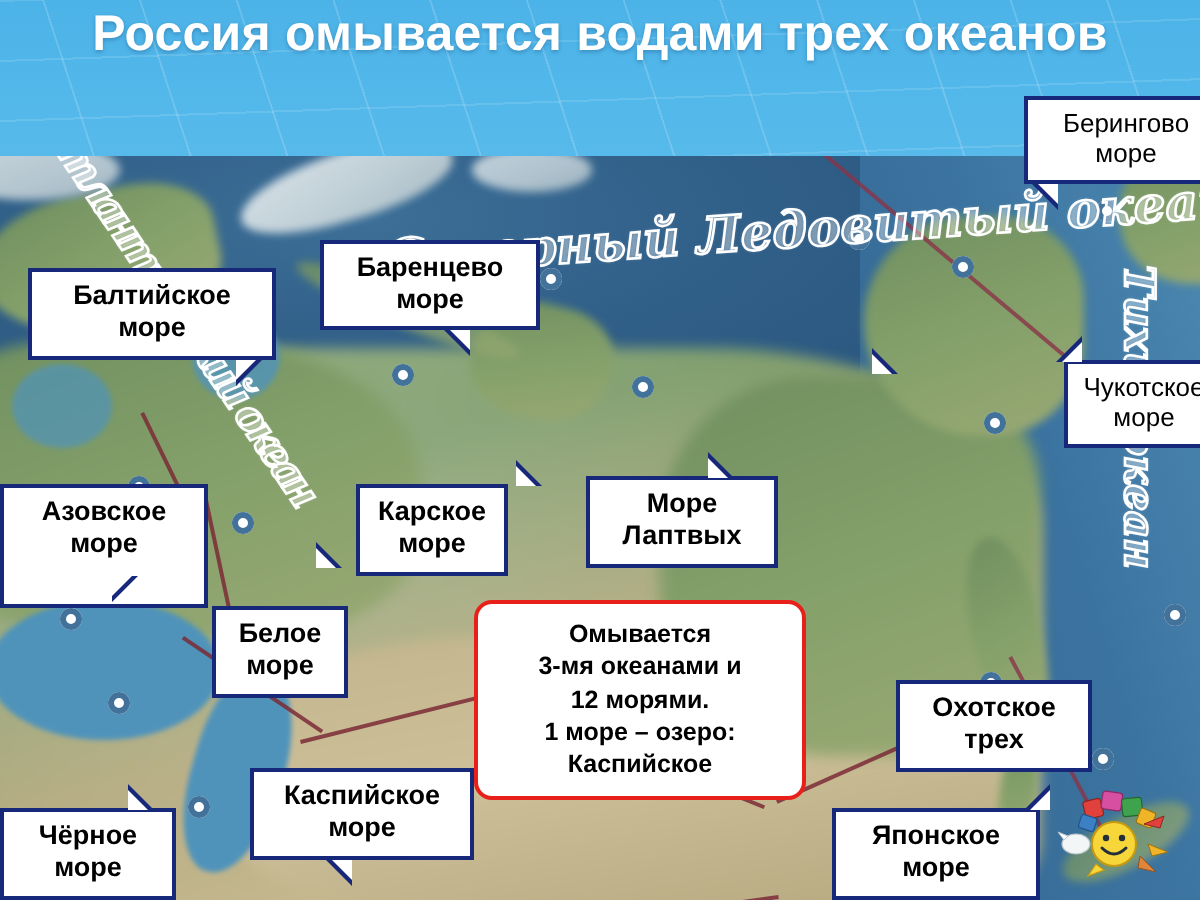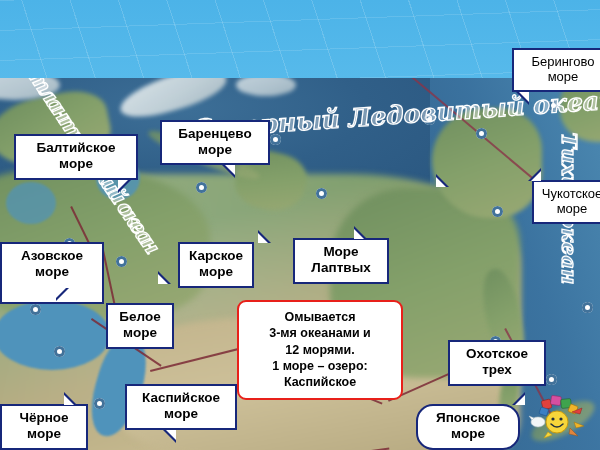--- a/index.html
+++ b/index.html
@@ -244,20 +244,21 @@
     z-index: 25;
   }
 </style>
 </head>
 <body>
 
 <div id="slide">
 
   <div id="sky-grid"></div>
 
+  <div id="title">Россия омывается водами трех океанов</div>
 
   <div id="map">
 
     <div class="m-layer" id="ocean-arctic"></div>
     <div class="m-layer" id="ocean-body"></div>
     <div class="m-layer" id="ocean-pacific"></div>
 
     <div class="m-layer land-green blurland" style="left:-10px; top:18px; width:120px; height:70px; border-radius:48% 38% 42% 60%; transform:rotate(-12deg);"></div>
     <div class="m-layer snow blurland" style="left:118px; top:-2px; width:110px; height:34px; border-radius:60% 40% 50% 45%; transform:rotate(-16deg); opacity:.9;"></div>
     <div class="m-layer snow blurland" style="left:-30px; top:-8px; width:90px; height:30px; border-radius:50%; opacity:.85;"></div>
@@ -353,21 +354,21 @@
 море</div>
   <div class="tail tail-dl" style="left:163px; top:430px;"></div>
 
   <div class="label bold" style="left:0px; top:404px; width:88px; height:46px;">Чёрное
 море</div>
   <div class="tail tail-ur" style="left:64px; top:392px;"></div>
 
   <div class="label bold" style="left:448px; top:340px; width:98px; height:46px;">Охотское
 трех</div>
 
-  <div class="label bold" style="left:416px; top:404px; width:104px; height:46px;border-radius:17px;">Японское
+  <div class="label bold" style="left:416px; top:404px; width:104px; height:46px;">Японское
 море</div>
   <div class="tail tail-ul" style="left:512px; top:392px;"></div>
 
   <div id="summary">Омывается
 3-мя океанами и
 12 морями.
 1 море – озеро:
 Каспийское</div>
 
   <svg id="clipart" viewBox="0 0 58 48">

